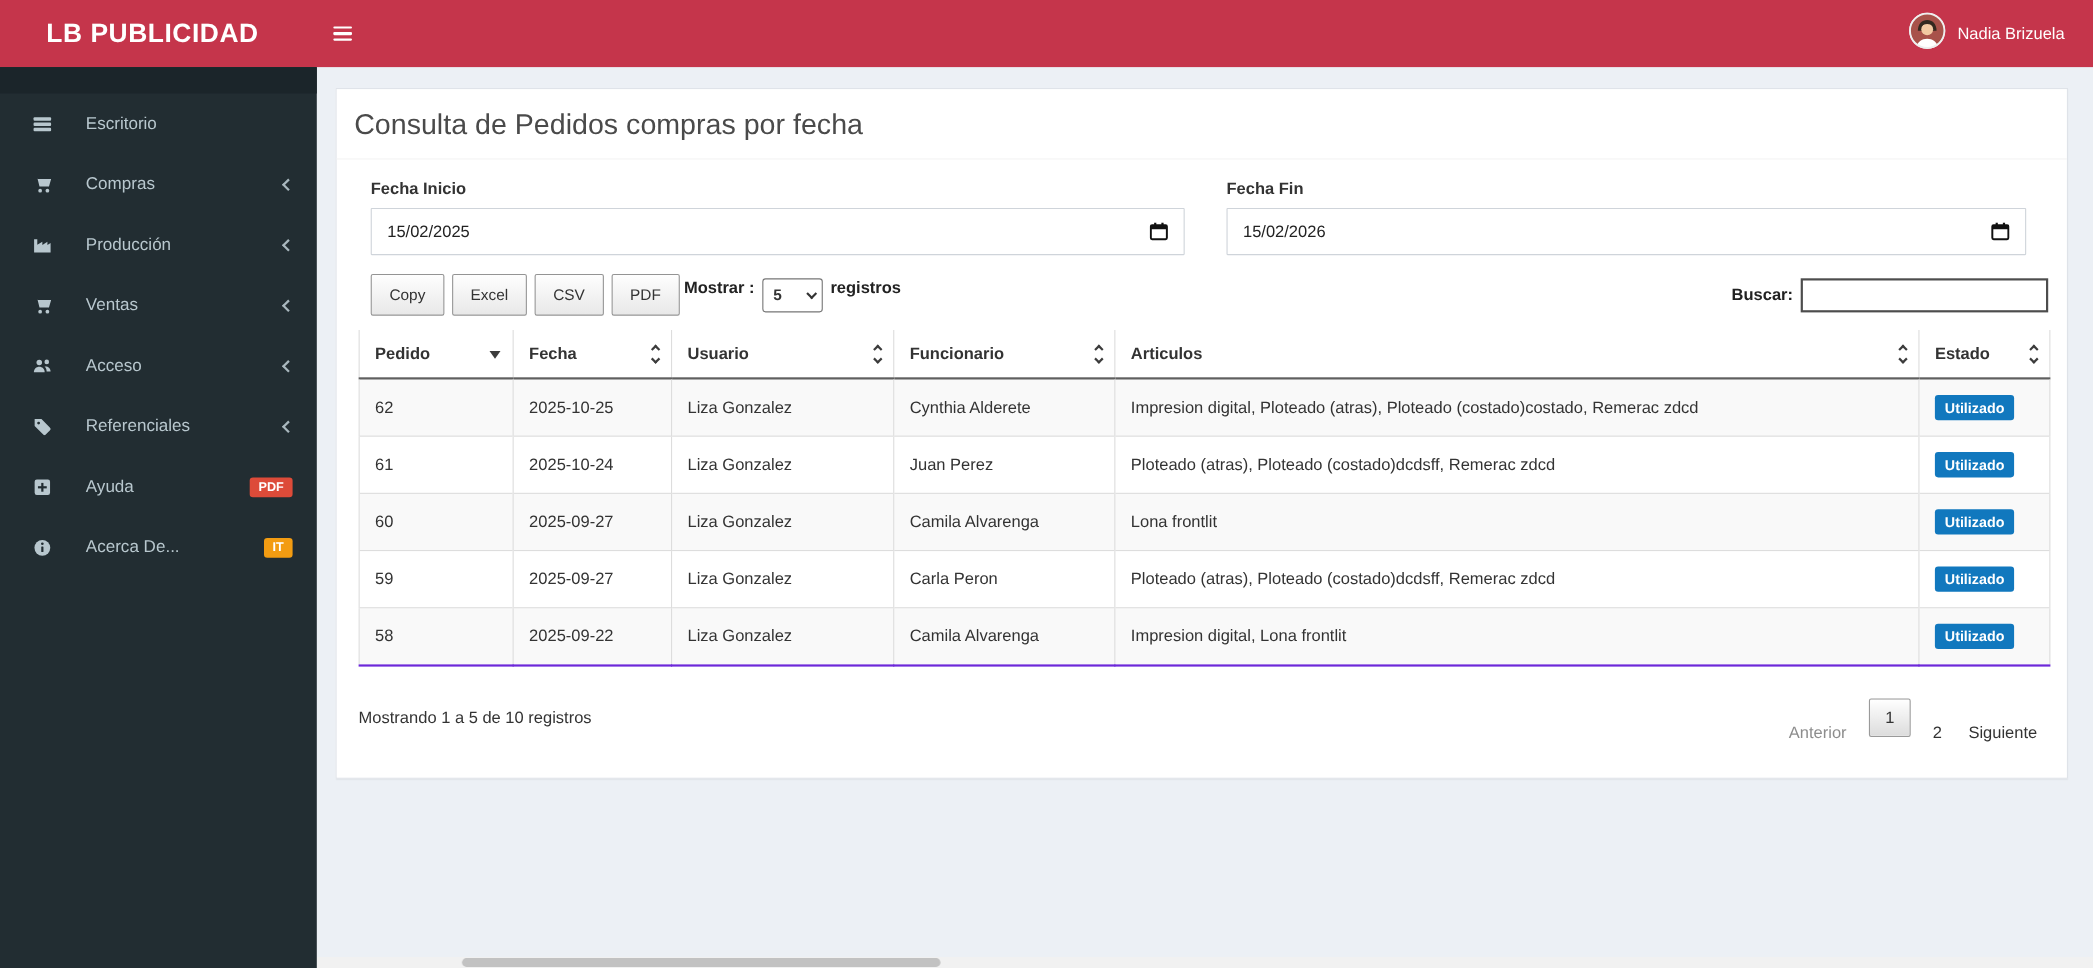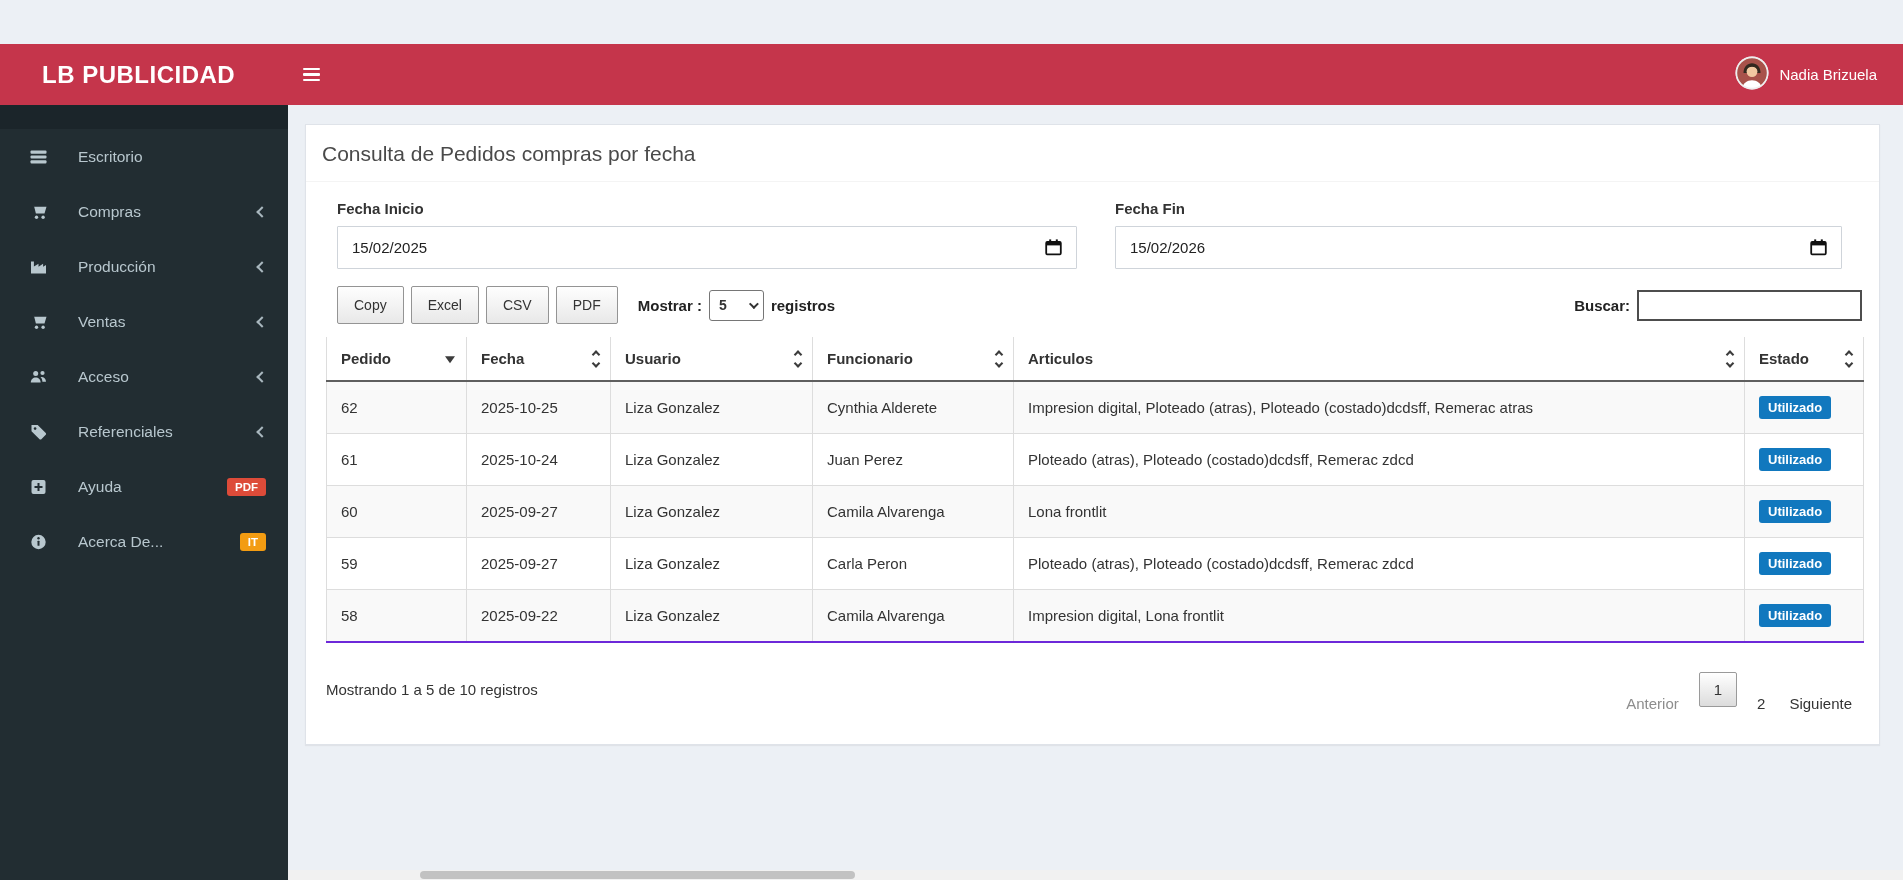--- a/index.html
+++ b/index.html
@@ -3,21 +3,21 @@
 <meta charset="utf-8">
 <style>
   * { margin:0; padding:0; box-sizing:border-box; }
   html,body { width:1903px; height:880px; overflow:hidden; }
   body {
     font-family:"Liberation Sans","DejaVu Sans",sans-serif;
     background:#ecf0f5; color:#333;
   }
 
   
-  .topbar { height:61px; background:#c5354b; display:flex; align-items:center;margin-top:44px; }
+  .topbar { height:61px; background:#c5354b; display:flex; align-items:center; }
   .brand { width:288px; flex:0 0 288px; color:#fff; font-size:24px; font-weight:bold;
            padding-left:42px; letter-spacing:.5px; }
   .menu-toggle { width:46px; height:61px; display:flex; flex-direction:column;
                  justify-content:center; align-items:center; gap:3px; cursor:pointer; }
   .menu-toggle i { display:block; width:17px; height:2.5px; background:#fff; border-radius:1px; }
   .user-area { margin-left:auto; margin-right:26px; display:flex; align-items:center; gap:10px; }
   .user-name { color:#fff; font-size:15px; }
 
   
   .layout { display:flex; height:819px; }
@@ -30,40 +30,40 @@
   .chev-left { margin-left:auto; width:8px; height:8px; border-top:2px solid currentColor;
                border-left:2px solid currentColor; transform:rotate(-45deg); opacity:.9; }
   .nav-badge { margin-left:auto; color:#fff; font-size:11.5px; font-weight:bold;
                padding:3px 8px; border-radius:3px; }
   .badge-pdf { background:#dd4b39; }
   .badge-it  { background:#f39c12; }
 
   
   .main { flex:1; padding:19px 23px 0 17px; }
   .card { background:#fff; border:1px solid #dfe3e9; box-shadow:0 1px 1px rgba(0,0,0,.05); }
-  .card-title { font-size:21px; color:#4a4a4a; padding:17px 16px 15px;
+  .card-title { font-size:26px; color:#4a4a4a; padding:17px 16px 15px;
                 border-bottom:1px solid #f4f4f4; }
 
   
   .form-row { display:flex; padding-top:18px; }
   .form-col1 { flex:0 0 787px; padding:0 16px 0 31px; }
   .form-col2 { flex:1; padding:0 37px 0 22px; }
   .field-label { font-size:15px; font-weight:bold; color:#333; margin-bottom:9px; }
   .date-input { height:43px; border:1px solid #cfd4da; border-radius:1px; background:#fff;
                 display:flex; align-items:center; padding:0 14px; font-size:15px; color:#222;
                 cursor:text; }
   .date-input .cal { margin-left:auto; display:flex; }
 
   
   .toolbar { margin-top:17px; padding:0 17px 0 31px; display:flex; align-items:center; }
   .btn-group { display:flex; gap:7px; }
   .dt-btn { height:38px; padding:0 16px; font-size:14px; color:#333;
             border:1px solid #949494; border-radius:2px;
             background:linear-gradient(#fefefe,#e8e8e8); cursor:pointer; }
-  .mostrar { display:flex; align-items:center; margin-left:20px; gap:7px; }
+  .mostrar { display:flex; margin-left:4px; gap:7px; }
   .bold-label { font-size:15px; font-weight:bold; color:#222; }
   .select-box { width:55px; height:31px; border:1px solid #767676; border-radius:3px;
                 background:#fff; display:flex; align-items:center; padding:0 7px 0 9px;
                 font-size:14px; font-weight:600; cursor:pointer; }
   .select-box .sel-chev { margin-left:auto; width:7px; height:7px; border-right:2px solid #333;
                 border-bottom:2px solid #333; transform:rotate(45deg) translateY(-2px); }
   .toolbar .spacer { flex:1; }
   .search-wrap { display:flex; align-items:center; gap:7px; }
   .search-input { width:225px; height:31px; border:2px solid #4d4d4d; background:#fff;
                   font-size:15px; padding:0 8px; outline:none;
@@ -338,21 +338,21 @@
                 </span>
             </th>
           </tr>
         </thead>
         <tbody>
           <tr class="row">
             <td>62</td>
             <td>2025-10-25</td>
             <td>Liza Gonzalez</td>
             <td>Cynthia Alderete</td>
-            <td>Impresion digital, Ploteado (atras), Ploteado (costado)dcdsff, Remerac atras</td>
+            <td>Impresion digital, Ploteado (atras), Ploteado (costado)costado, Remerac zdcd</td>
             <td><span class="estado-badge">Utilizado</span></td>
           </tr>
           <tr class="row">
             <td>61</td>
             <td>2025-10-24</td>
             <td>Liza Gonzalez</td>
             <td>Juan Perez</td>
             <td>Ploteado (atras), Ploteado (costado)dcdsff, Remerac zdcd</td>
             <td><span class="estado-badge">Utilizado</span></td>
           </tr>

